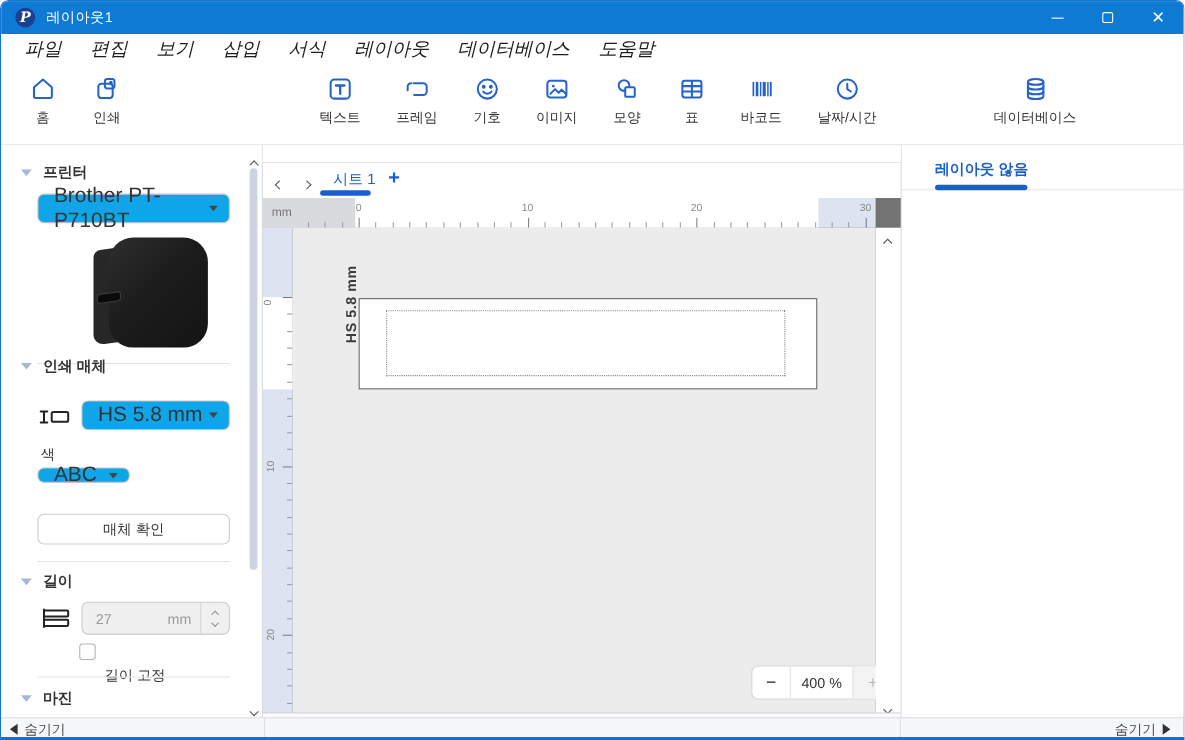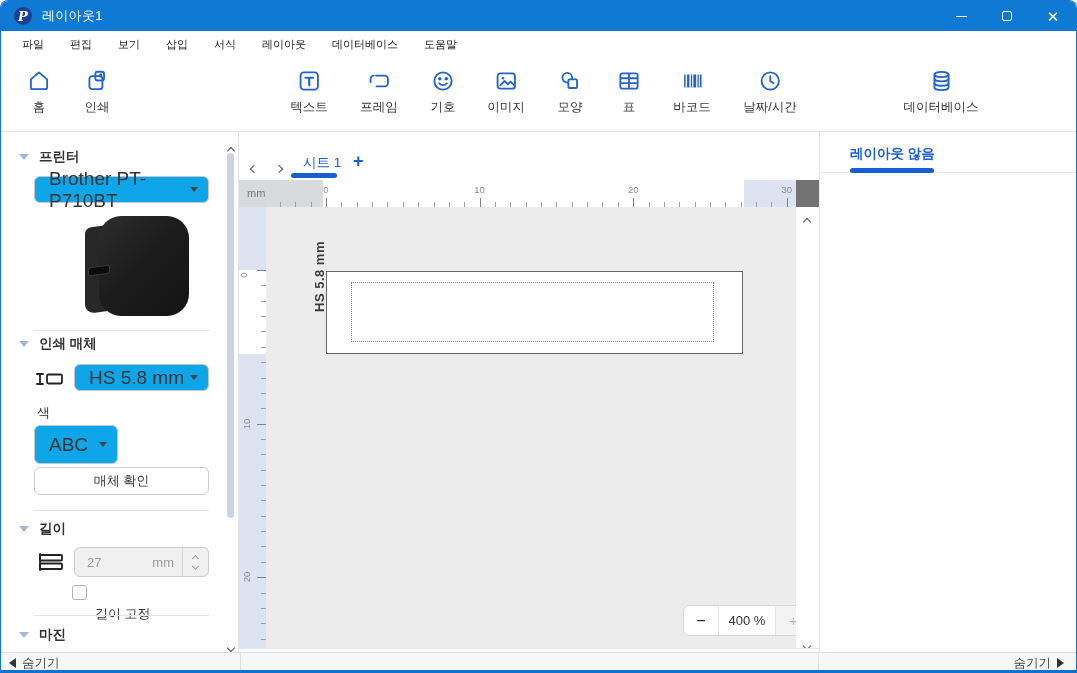--- a/index.html
+++ b/index.html
@@ -16,21 +16,21 @@
              font-family:"DejaVu Serif",serif; font-style:italic; font-weight:bold; font-size:13px;
              display:flex; align-items:center; justify-content:center; }
   .title { color:#fff; font-size:13px; margin-left:10px; letter-spacing:.3px; }
   .winbtns { position:absolute; right:0; top:0; height:30px; display:flex; }
   .winbtn { width:46px; height:30px; display:flex; align-items:center; justify-content:center; color:#fff; }
   .glyph-min { width:11px; height:1px; background:#fff; }
   .glyph-max { width:10px; height:10px; border:1px solid #fff; border-radius:2px; }
   .glyph-close { font-size:15px; line-height:1; font-weight:300; }
   
   .menubar { position:absolute; left:0; top:30px; width:100%; height:27px; background:#fff; display:flex; align-items:center; padding-left:8px; }
-  .menu-item { font-size:11px; color:#1d1d1d; padding:0 13px; line-height:27px; }
+  .menu-item { font-size:17px; color:#1d1d1d; padding:0 13px; line-height:27px;font-style:italic; }
   
   .toolbar { position:absolute; left:0; top:57px; width:100%; height:74px; background:#fff; border-bottom:1px solid #e7e7e7; }
   .tool { position:absolute; top:10px; transform:translateX(-50%); display:flex; flex-direction:column; align-items:center; gap:5px; }
   .tool svg { display:block; }
   .tool .tlabel { font-size:12.5px; color:#333; white-space:nowrap; }
   
   .sidebar { position:absolute; left:0; top:131px; width:238px; height:520px; background:#fff; border-right:1px solid #e3e5e9; }
   .sec-head { position:absolute; left:18px; display:flex; align-items:center; gap:10px; }
   .tri-down-lt { width:0; height:0; border-left:5px solid transparent; border-right:5px solid transparent; border-top:6px solid #a6b8d6; }
   .sec-title { font-size:13.5px; font-weight:bold; color:#333; }
@@ -265,36 +265,36 @@
     </div>
 
     <div class="printer-wrap">
       <div class="printer-side"></div>
       <div class="printer-body"></div>
       <div class="printer-slot"></div>
     </div>
 
     <div class="divider" style="top:198px"></div>
 
-    <div class="sec-head" style="top:203px">
+    <div class="sec-head" style="top:192px">
       <span class="tri-down-lt"></span>
       <span class="sec-title">인쇄 매체</span>
     </div>
     <span style="position:absolute; left:34px; top:238px">
       <svg width="30" height="18" viewBox="0 0 30 18" fill="none" stroke="#222" stroke-width="1.8" stroke-linecap="round">
           <path d="M2 4 H8 M2 14 H8 M5 4 V14"></path>
           <rect x="12" y="4.5" width="15" height="9" rx="1.5"></rect>
         </svg>
     </span>
     <div class="dropdown" style="left:73px; top:232px; width:135px">
       <span>HS 5.8 mm</span>
       <span class="dd-caret"></span>
     </div>
     <span class="small-label" style="left:36px; top:272px">색</span>
-    <div class="dropdown" style="left:33px; top:293px; width:84px; height:39px">
+    <div class="dropdown" style="left:33px; top:293px; width:84px; height:14px">
       <span>ABC</span>
       <span class="dd-caret"></span>
     </div>
     <div class="btn" style="left:33px; top:335px; width:175px; height:28px">
       <span>매체 확인</span>
     </div>
 
     <div class="divider" style="top:378px"></div>
 
     <div class="sec-head" style="top:388px">

